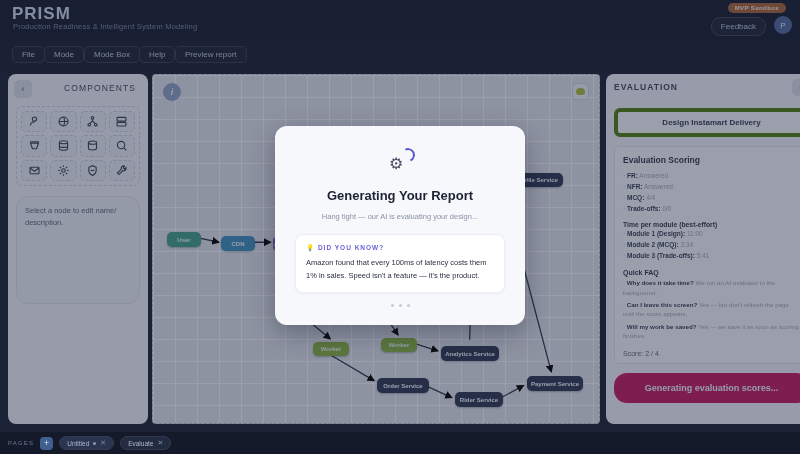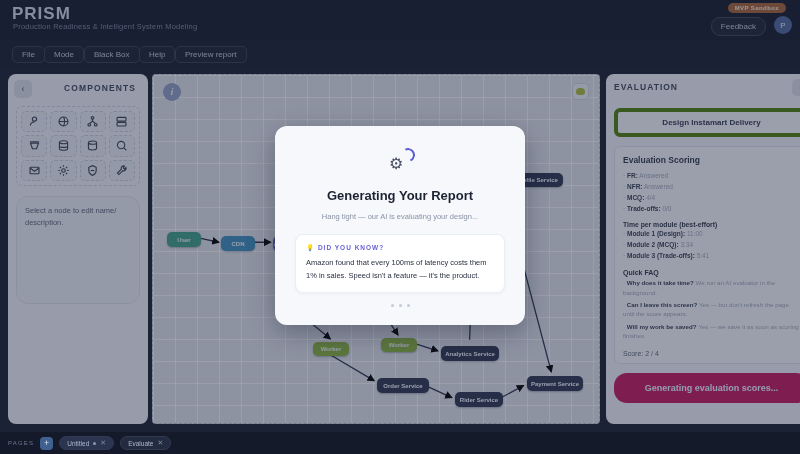--- a/index.html
+++ b/index.html
@@ -73,21 +73,21 @@
   }
   .sb-header { position: relative; height: 30px; }
   .sb-collapse {
     position: absolute; left: 6px; top: 6px;
     width: 18px; height: 18px; border-radius: 5px;
     background: #d2d7e3; color: #4b5468;
     font-size: 9px; display: flex; align-items: center; justify-content: center;
   }
   .sb-title {
     position: absolute; right: 12px; top: 9px;
-    font-size: 8.5px; font-weight: bold; letter-spacing: 1.1px; color: #3e465a;
+    font-size: 8.5px; font-weight: normal; letter-spacing: 1.1px; color: #3e465a;
   }
   .palette {
     position: absolute; left: 8px; top: 32px; width: 124px; height: 80px;
     border: 1px dashed #c4cada; border-radius: 6px;
     display: grid; grid-template-columns: repeat(4, 1fr); grid-template-rows: repeat(3, 1fr);
     gap: 3px; padding: 4px;
   }
   .pal-cell {
     background: #e2e6ef; border: 1px dashed #c2c9da; border-radius: 5px;
     display: flex; align-items: center; justify-content: center;
@@ -242,21 +242,21 @@
     <div class="brand-title">PRISM</div>
     <div class="brand-sub">Production Readiness &amp; Intelligent System Modeling</div>
     <div class="mvp-badge">MVP Sandbox</div>
     <div class="feedback-btn">Feedback</div>
     <div class="avatar">P</div>
   </div>
 
   <div class="menubar" id="menubar">
       <div class="menu-btn" style="left: 12px;">File</div>
       <div class="menu-btn" style="left: 44px;">Mode</div>
-      <div class="menu-btn" style="left: 84px;">Black Box</div>
+      <div class="menu-btn" style="left: 84px;">Mode Box</div>
       <div class="menu-btn" style="left: 139px;">Help</div>
       <div class="menu-btn" style="left: 175px;">Preview report</div>
     </div>
 
   <div class="workspace">
 
     <div class="sidebar">
       <div class="sb-header">
         <div class="sb-collapse">‹</div>
         <div class="sb-title">COMPONENTS</div>

